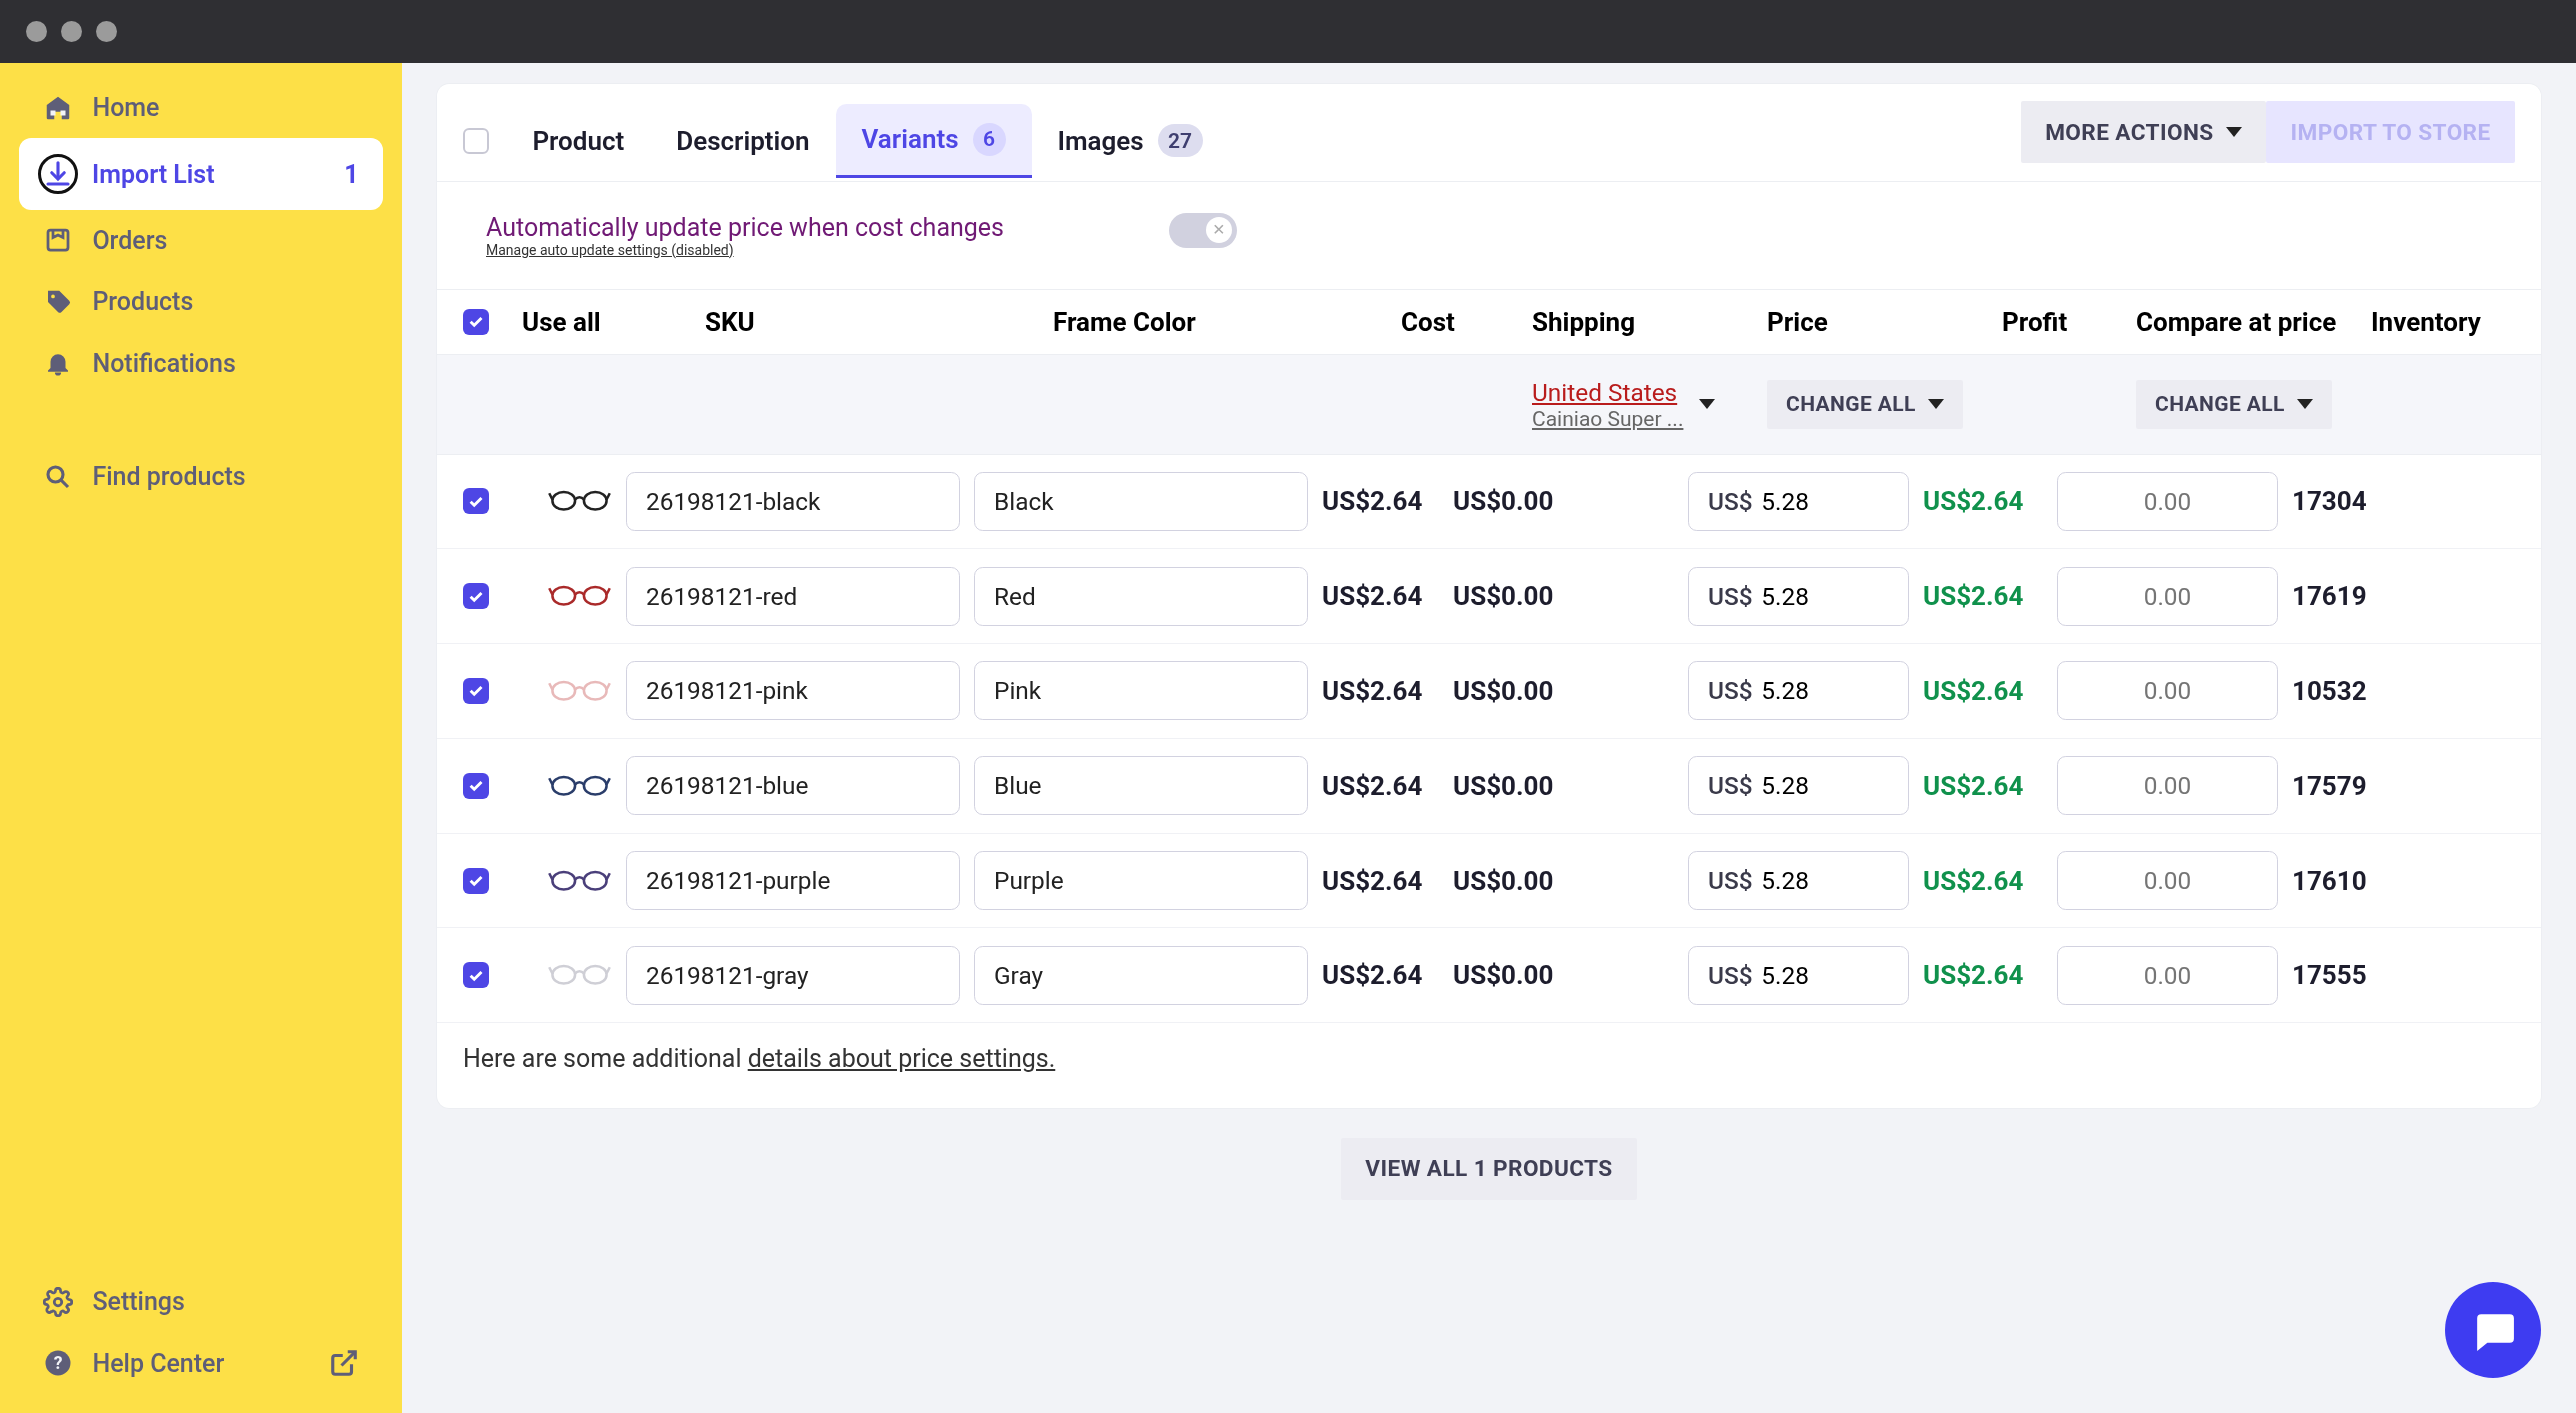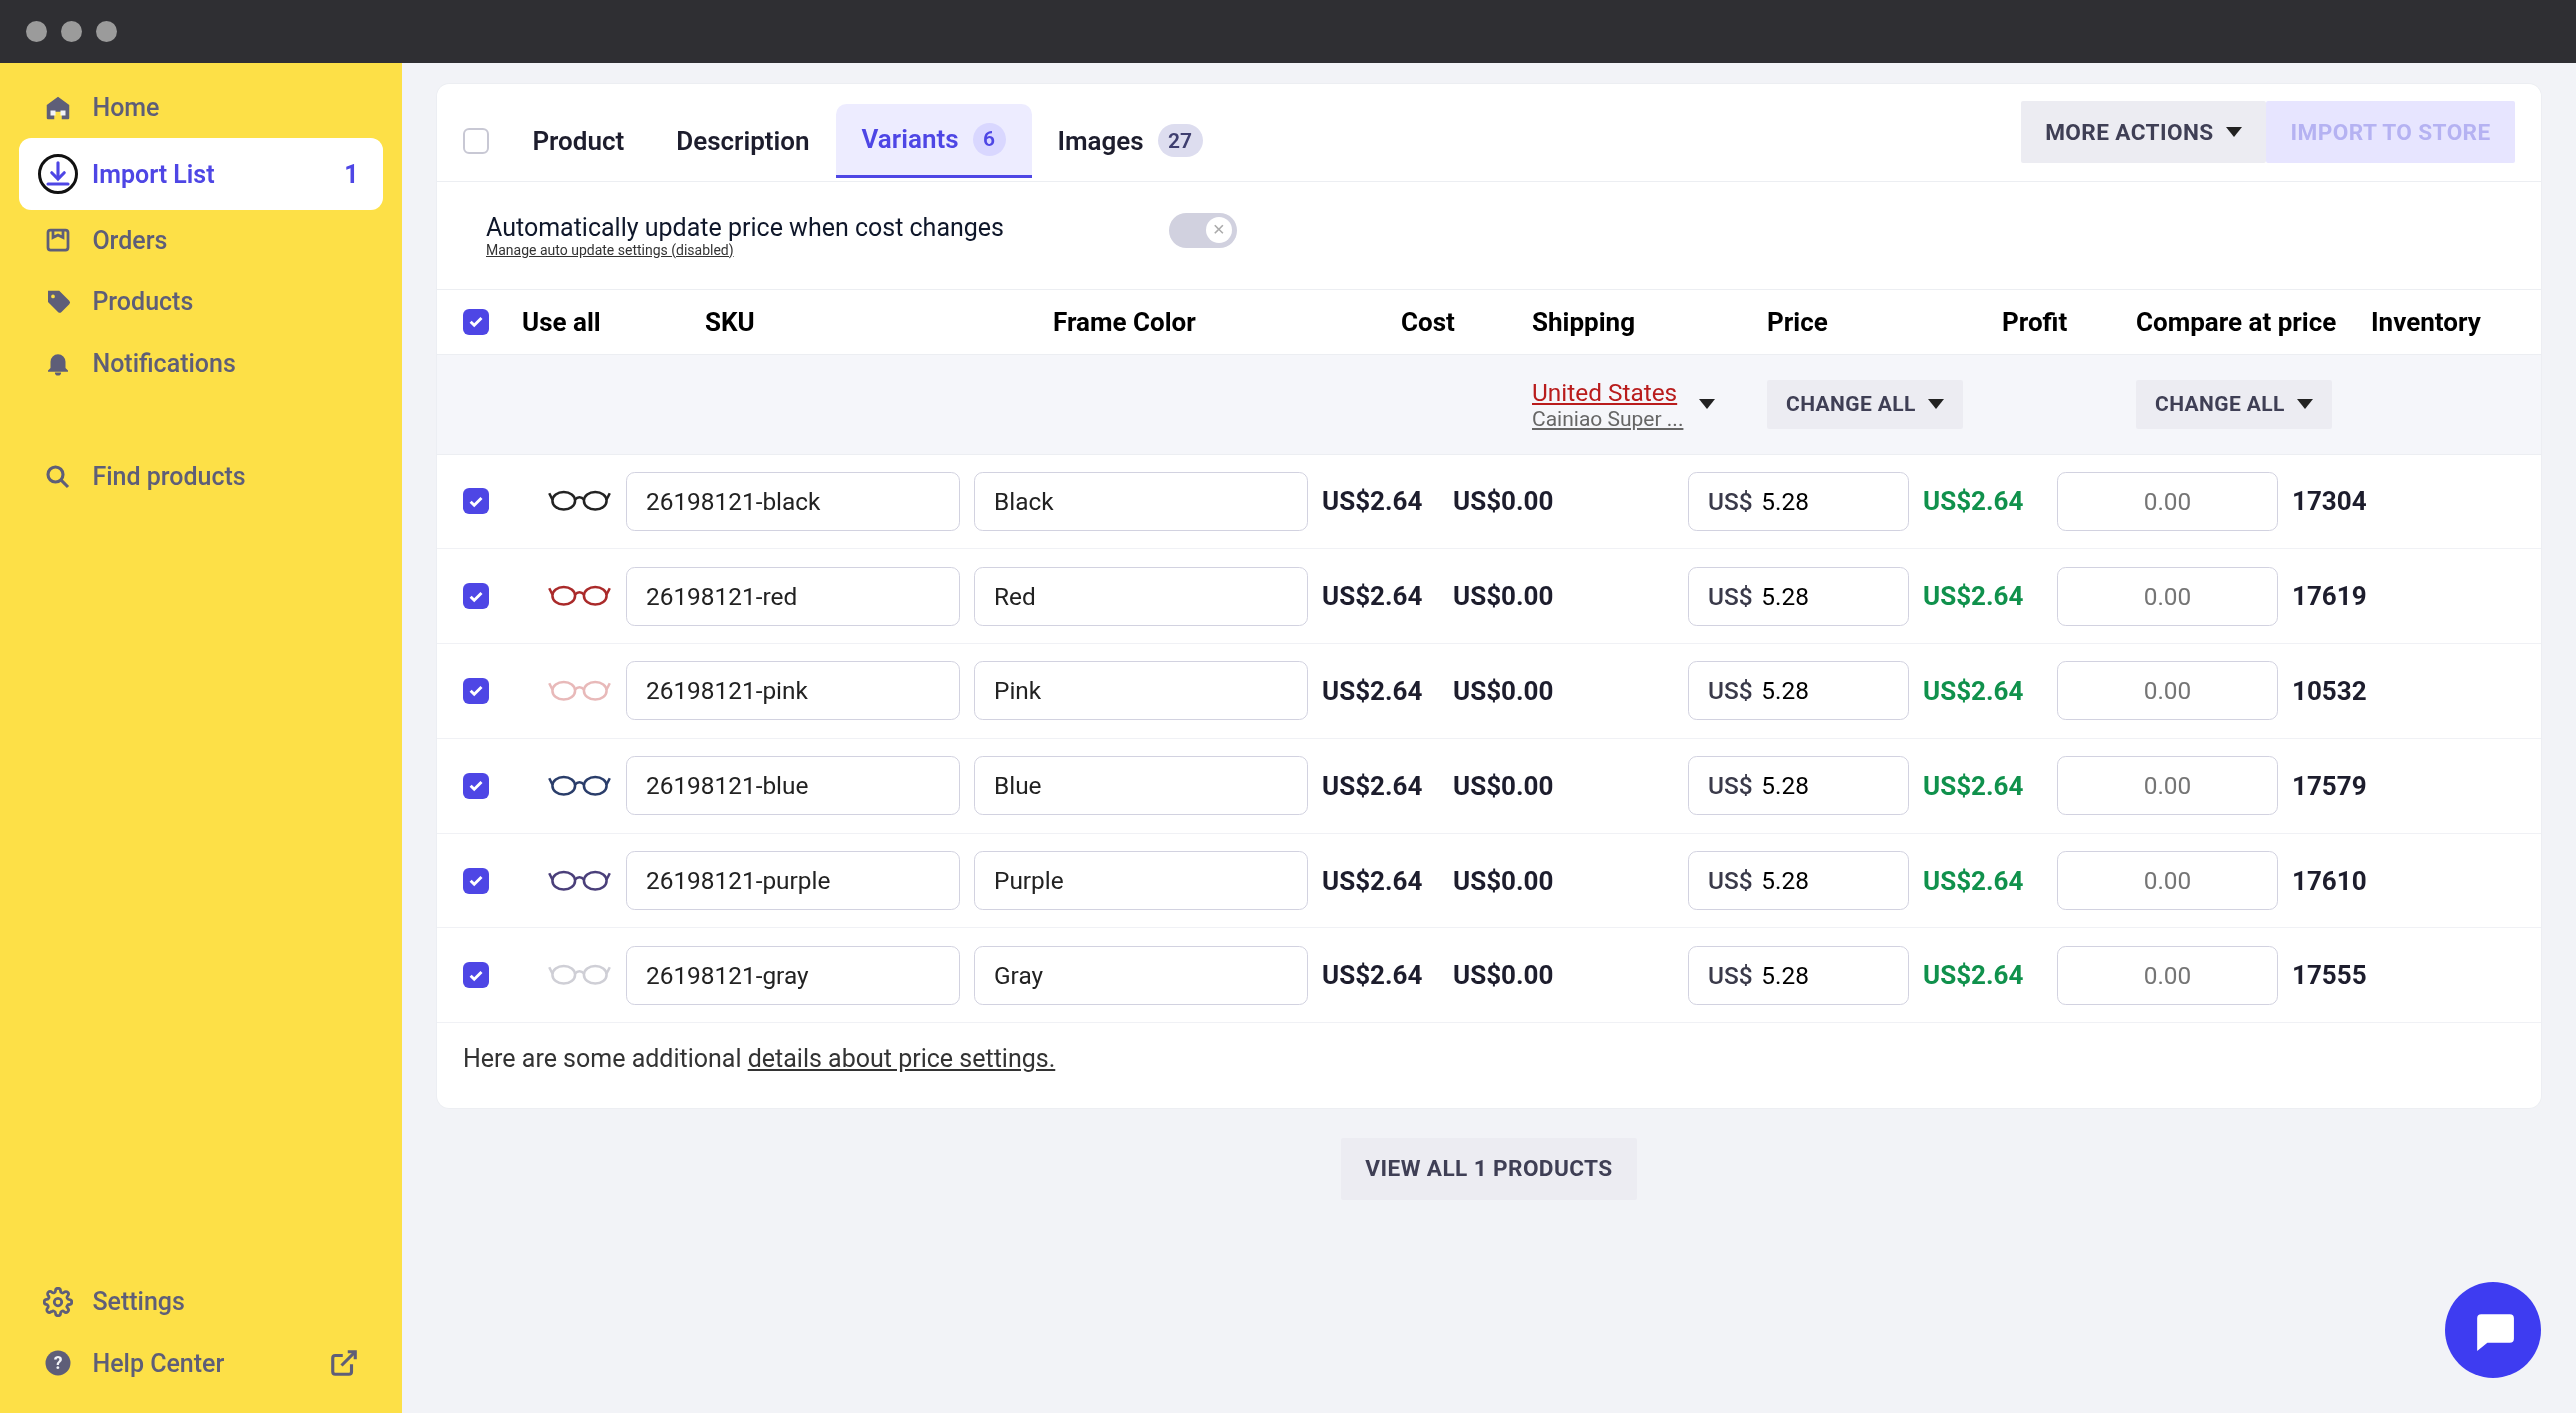--- a/index.html
+++ b/index.html
@@ -32,21 +32,21 @@
 .tab.active { background: #edecff; color: #4e46e5; border-bottom: 3.5px solid #4e46e5; }
 .badge { background: #ddddef; color: #3f3f6f; min-width: 33px; height: 33px; border-radius: 16.5px; display: inline-flex; align-items: center; justify-content: center; font-size: 21px; font-weight: 600; padding: 0 10.4px; }
 .tab.active .badge { background: #d9d7ff; color: #4e46e5; }
 .tab-spacer { flex: 1; }
 .btn { border: none; border-radius: 2px; padding: 17.4px 24.4px; font-size: 22.6px; font-weight: 700; letter-spacing: 0.4px; cursor: pointer; display: inline-flex; align-items: center; gap: 12.2px; }
 .btn-secondary { background: #ececf2; color: #3f3f55; }
 .btn-primary-ghost { background: #e7e5ff; color: #b5b2f2; }
 .btn-small { padding: 12.2px 19px; font-size: 21px; }
 
 .auto-update { display: flex; align-items: flex-start; padding: 31px 49px 31px 49px; gap: 165px; border-bottom: 0.9px solid #eceef2; }
-.auto-update-text { font-size: 25px; color: #0f172a; }
+.auto-update-text { font-size: 25px; color: #701a75; }
 .auto-update-link { color: #333; text-decoration: underline; }
 .toggle { width: 68px; height: 35px; background: #d1d1df; border-radius: 17.4px; position: relative; }
 .toggle::after { content: '✕'; position: absolute; right: 5.2px; top: 4.4px; width: 26px; height: 26px; background: #fff; border-radius: 50%; display: flex; align-items: center; justify-content: center; font-size: 15.7px; color: #aaa; }
 
 .vtable { width: 100%; }
 .vtable-head { display: flex; align-items: center; padding: 17.4px 26px; border-bottom: 0.9px solid #eceef2; font-size: 26px; font-weight: 700; color: #000000; }
 .vtable-subhead { display: flex; align-items: center; background: #f5f6fa; padding: 22.6px 26px; border-bottom: 0.9px solid #eceef2; }
 .vtable-row { display: flex; align-items: center; padding: 17.4px 26px; border-bottom: 0.9px solid #f0f1f5; }
 
 .col-chk { width: 59px; display:flex; align-items:center; }

